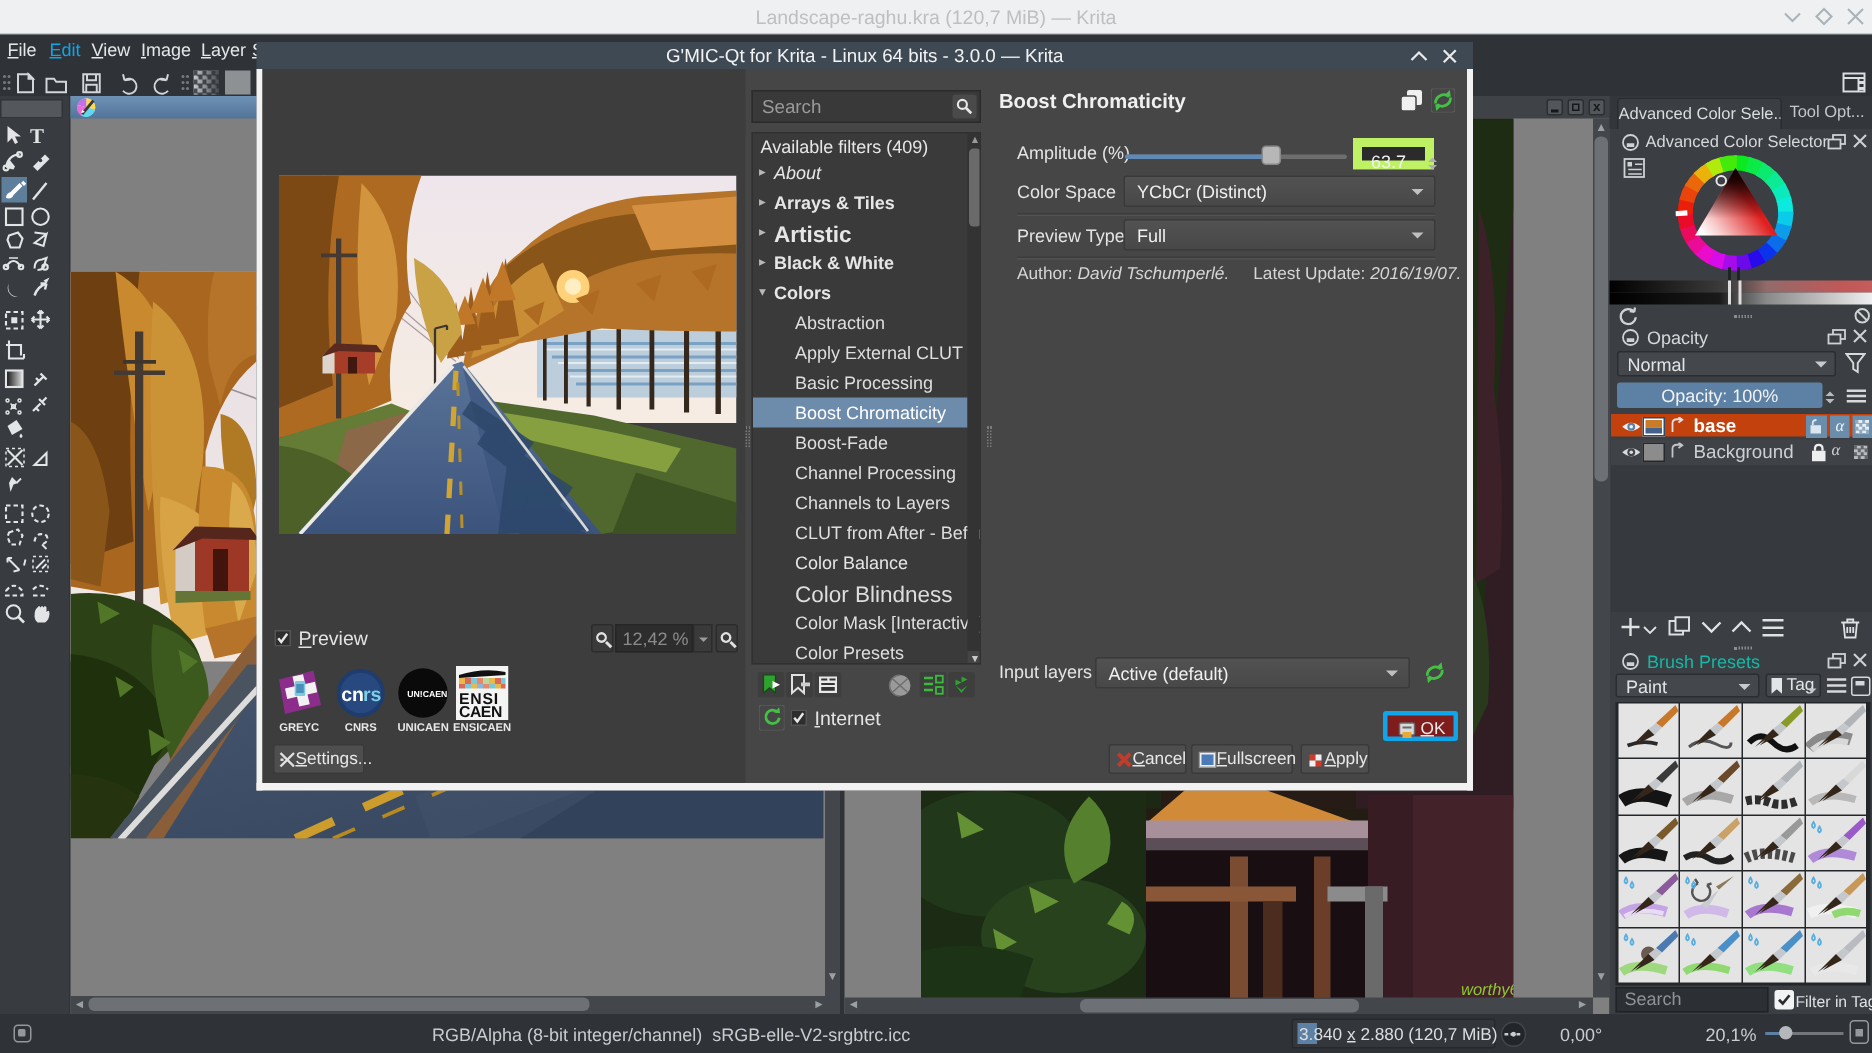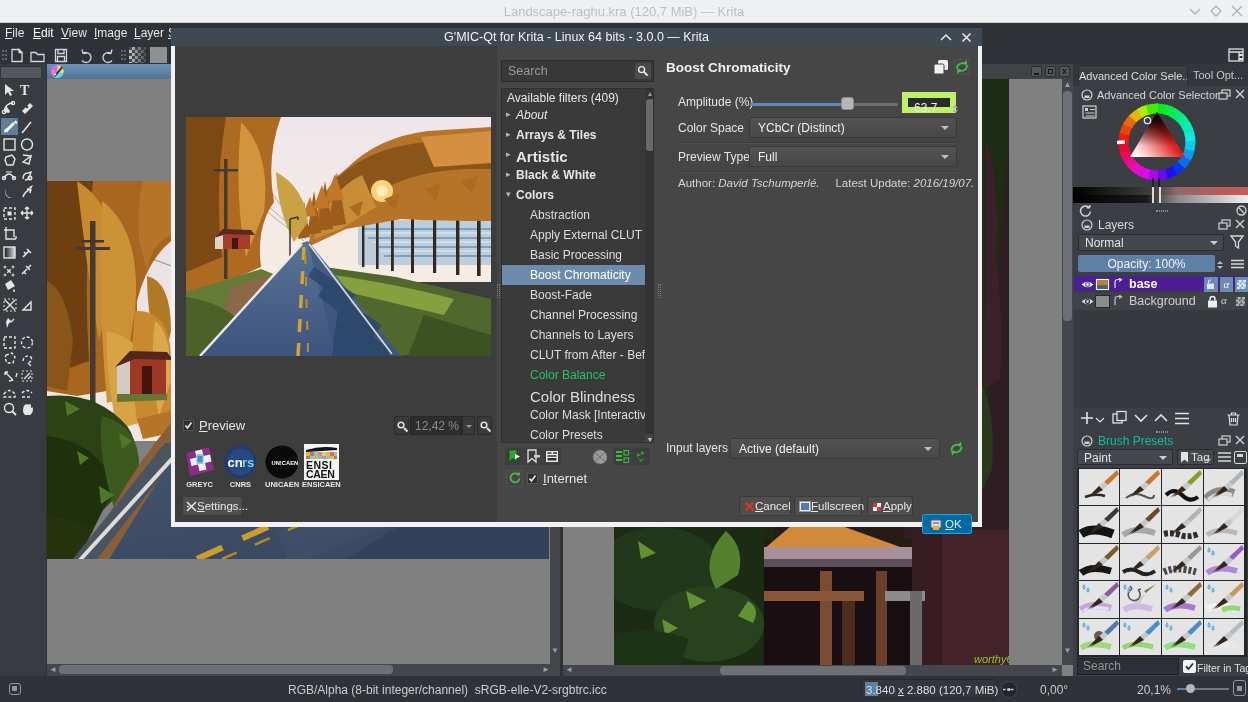--- a/index.html
+++ b/index.html
@@ -15,21 +15,21 @@
   <g stroke="#a9b3ba" stroke-width="1.4" fill="none">
    <path d="M2 5 L7 10 L12 5"></path>
    <path d="M28 2 L33 7 L28 12 L23 7 Z"></path>
    <path d="M44 2 L54 12 M54 2 L44 12"></path>
   </g>
  </svg>
 </div>
 
 <div class="a" style="left:0;top:23px;width:1248px;height:23px;background:#2f3338;font-size:12px">
  <div class="tx" style="left:5px;top:3px;color:#e4e6e7"><u>F</u>ile</div>
- <div class="tx" style="left:33px;top:3px;color:#ffffff"><u>E</u>dit</div>
+ <div class="tx" style="left:33px;top:3px;color:#0ea5e9"><u>E</u>dit</div>
  <div class="tx" style="left:61px;top:3px;color:#e4e6e7"><u>V</u>iew</div>
  <div class="tx" style="left:94px;top:3px;color:#e4e6e7"><u>I</u>mage</div>
  <div class="tx" style="left:134px;top:3px;color:#e4e6e7"><u>L</u>ayer</div>
  <div class="tx" style="left:168px;top:3px;color:#e4e6e7"><u>S</u>elect</div>
 </div>
 
 <div class="a" style="left:0;top:46px;width:1248px;height:18px;background:#2f3338">
  <svg class="a" style="left:0;top:1px" width="170" height="17" viewBox="0 0 170 17">
   <g fill="#777b7f">
         <circle cx="3" cy="4" r="1"></circle>
@@ -396,21 +396,21 @@
         <path d="M2.3 2.3 L8.7 8.7"></path>
       </svg>
   <div class="a" style="left:83px;top:124px;width:12px;height:2px;border-top:1px dotted #8a8e92;border-bottom:1px dotted #8a8e92"></div>
  </div>
 
  <div class="a" style="left:0;top:151px;width:175px;height:217px">
   <svg class="a" style="left:8px;top:4px" width="14" height="12" viewBox="0 0 14 12">
         <circle cx="6" cy="6" r="5" fill="none" stroke="#cfd2d4" stroke-width="1.2"></circle>
         <path d="M3.5 6.5 h5 v2.5 h-5 z" fill="#cfd2d4"></path>
       </svg>
-  <div class="tx" style="left:25px;top:3px;font-size:12px;color:#d6d8da">Layers</div>
+  <div class="tx" style="left:25px;top:3px;font-size:12px;color:#d6d8da">Opacity</div>
   <svg class="a" style="left:145px;top:4px" width="13" height="11" viewBox="0 0 13 11" fill="none" stroke="#cfd2d4" stroke-width="1.2">
         <rect x="4" y="1" width="8" height="6"></rect>
         <rect x="1" y="4" width="8" height="6" fill="#3b3f43"></rect>
       </svg>
   <svg class="a" style="left:162px;top:4px" width="10" height="10" viewBox="0 0 10 10" stroke="#cfd2d4" stroke-width="1.4">
         <path d="M1 1 L9 9 M9 1 L1 9"></path>
       </svg>
 
   <div class="a" style="left:5px;top:19px;width:146px;height:17px;background:#44484d;border:1px solid #2a2d31;border-radius:2px">
    <div class="tx" style="left:6px;top:1px;font-size:12px;color:#e2e4e5">Normal</div>
@@ -424,21 +424,21 @@
    <div class="tx" style="left:0;top:2px;width:137px;text-align:center;font-size:12px;color:#f0f2f4">Opacity:  100%</div>
   </div>
   <div class="a" style="left:143px;top:40px;width:9px;height:17px">
    <div class="a" style="left:1px;top:3px;width:0;height:0;border:3.5px solid transparent;border-bottom-color:#b8bbbd"></div>
    <div class="a" style="left:1px;top:11px;width:0;height:0;border:3.5px solid transparent;border-top-color:#b8bbbd"></div>
   </div>
   <svg class="a" style="left:158px;top:44px" width="13" height="10" viewBox="0 0 13 10" stroke="#d6d8da" stroke-width="1.6">
         <path d="M0 1.5 h13 M0 5 h13 M0 8.5 h13"></path>
       </svg>
 
-  <div class="a" style="left:1px;top:61px;width:174px;height:15px;background:#4c1d95">
+  <div class="a" style="left:1px;top:61px;width:174px;height:15px;background:#c2410c">
    <svg class="a" style="left:7px;top:3px" width="13" height="11" viewBox="0 0 13 11">
           <path d="M.5 5.5 Q6.5 0 12.5 5.5 Q6.5 11 .5 5.5" fill="#eef1f3"></path>
           <circle cx="6.5" cy="5.5" r="2.6" fill="#5d80a2"></circle>
           <circle cx="6.5" cy="5.5" r="1.2" fill="#eef1f3"></circle>
         </svg>
    <div class="a" style="left:21px;top:1.5px;width:15px;height:13px;background:#fff;border:1px solid #2e4a66">
     <div class="a" style="left:1px;top:1px;width:11px;height:5px;background:#c87c28"></div>
     <div class="a" style="left:1px;top:6px;width:11px;height:4px;background:#44618c"></div>
    </div>
    <svg class="a" style="left:39px;top:2px" width="11" height="12" viewBox="0 0 11 12" fill="none" stroke="#dfe2e4" stroke-width="1.2">
@@ -948,21 +948,21 @@
    <div class="tx" style="left:14px;top:99px;font-size:12px;color:#e6e6e6;font-weight:bold">Colors</div>
    <div class="tx" style="left:28px;top:119px;font-size:12px;color:#dedede">Abstraction</div>
    <div class="tx" style="left:28px;top:139px;font-size:12px;color:#dedede">Apply External CLUT</div>
    <div class="tx" style="left:28px;top:159px;font-size:12px;color:#dedede">Basic Processing</div>
    <div class="a" style="left:0;top:176px;width:143px;height:20px;background:#6d8cab"></div>
    <div class="tx" style="left:28px;top:179px;font-size:12px;color:#fff">Boost Chromaticity</div>
    <div class="tx" style="left:28px;top:199px;font-size:12px;color:#dedede">Boost-Fade</div>
    <div class="tx" style="left:28px;top:219px;font-size:12px;color:#dedede">Channel Processing</div>
    <div class="tx" style="left:28px;top:239px;font-size:12px;color:#dedede">Channels to Layers</div>
    <div class="tx" style="left:28px;top:259px;font-size:12px;color:#dedede">CLUT from After - Before</div>
-   <div class="tx" style="left:28px;top:279px;font-size:12px;color:#22c55e">Color Balance</div>
+   <div class="tx" style="left:28px;top:279px;font-size:12px;color:#e5e5e5">Color Balance</div>
    <div class="tx" style="left:28px;top:299px;font-size:15px;color:#dedede">Color Blindness</div>
    <div class="tx" style="left:28px;top:319px;font-size:12px;color:#dedede">Color Mask [Interactive]</div>
    <div class="tx" style="left:28px;top:339px;font-size:12px;color:#dedede">Color Presets</div>
    <div class="a" style="left:143px;top:0;width:10px;height:355px;background:#333">
     <div class="a" style="left:1px;top:1px;width:8px;font-size:7px;line-height:8px;color:#9a9a9a;text-align:center">▲</div>
     <div class="a" style="left:1px;top:10px;width:8px;height:52px;background:#6a6a6a;border-radius:3px"></div>
     <div class="a" style="left:0px;top:345px;width:10px;height:10px;background:#444"></div>
     <div class="a" style="left:1px;top:347px;width:8px;font-size:7px;line-height:8px;color:#c8c8c8;text-align:center">▼</div>
    </div>
   </div>
@@ -1072,21 +1072,21 @@
    <div class="tx" style="left:16px;top:3px;font-size:11.5px;color:#e8e8e8"><u>F</u>ullscreen</div>
   </div>
   <div class="a" style="left:692px;top:450px;width:46px;height:20px;background:#4e4e4e;border:1px solid #3a3a3a;border-radius:2px">
    <svg class="a" style="left:3px;top:4px" width="12" height="12" viewBox="0 0 12 12">
           <path d="M2 2 h4 v4 h-4 z" fill="#d03a2a"></path>
           <path d="M6 6 h4 v4 h-4 z" fill="#d03a2a"></path>
           <path d="M6 2 h4 v4 h-4 z M2 6 h4 v4 h-4 z" fill="#f0f0f0"></path>
         </svg>
    <div class="tx" style="left:15px;top:3px;font-size:11.5px;color:#e8e8e8"><u>A</u>pply</div>
   </div>
-  <div class="a" style="left:747px;top:468px;width:50px;height:20px;background:#0369a1;border:1px solid #0ea5e9;border-radius:2px">
+  <div class="a" style="left:747px;top:428px;width:50px;height:20px;background:#7f1d1d;border:3px solid #0ea5e9;border-radius:2px">
    <svg class="a" style="left:7px;top:4px" width="12" height="12" viewBox="0 0 12 12">
           <rect x="1" y="1" width="10" height="8" rx="1" fill="#d8dadb" stroke="#6a6a6a" stroke-width="1"></rect>
           <rect x="3" y="7" width="6" height="4" fill="#e8a83a"></rect>
           <path d="M3 4 h6" stroke="#6a6a6a" stroke-width="1.2"></path>
         </svg>
    <div class="tx" style="left:22px;top:3px;font-size:11.5px;color:#e8e8e8"><u>O</u>K</div>
   </div>
  </div>
 </div>
 

